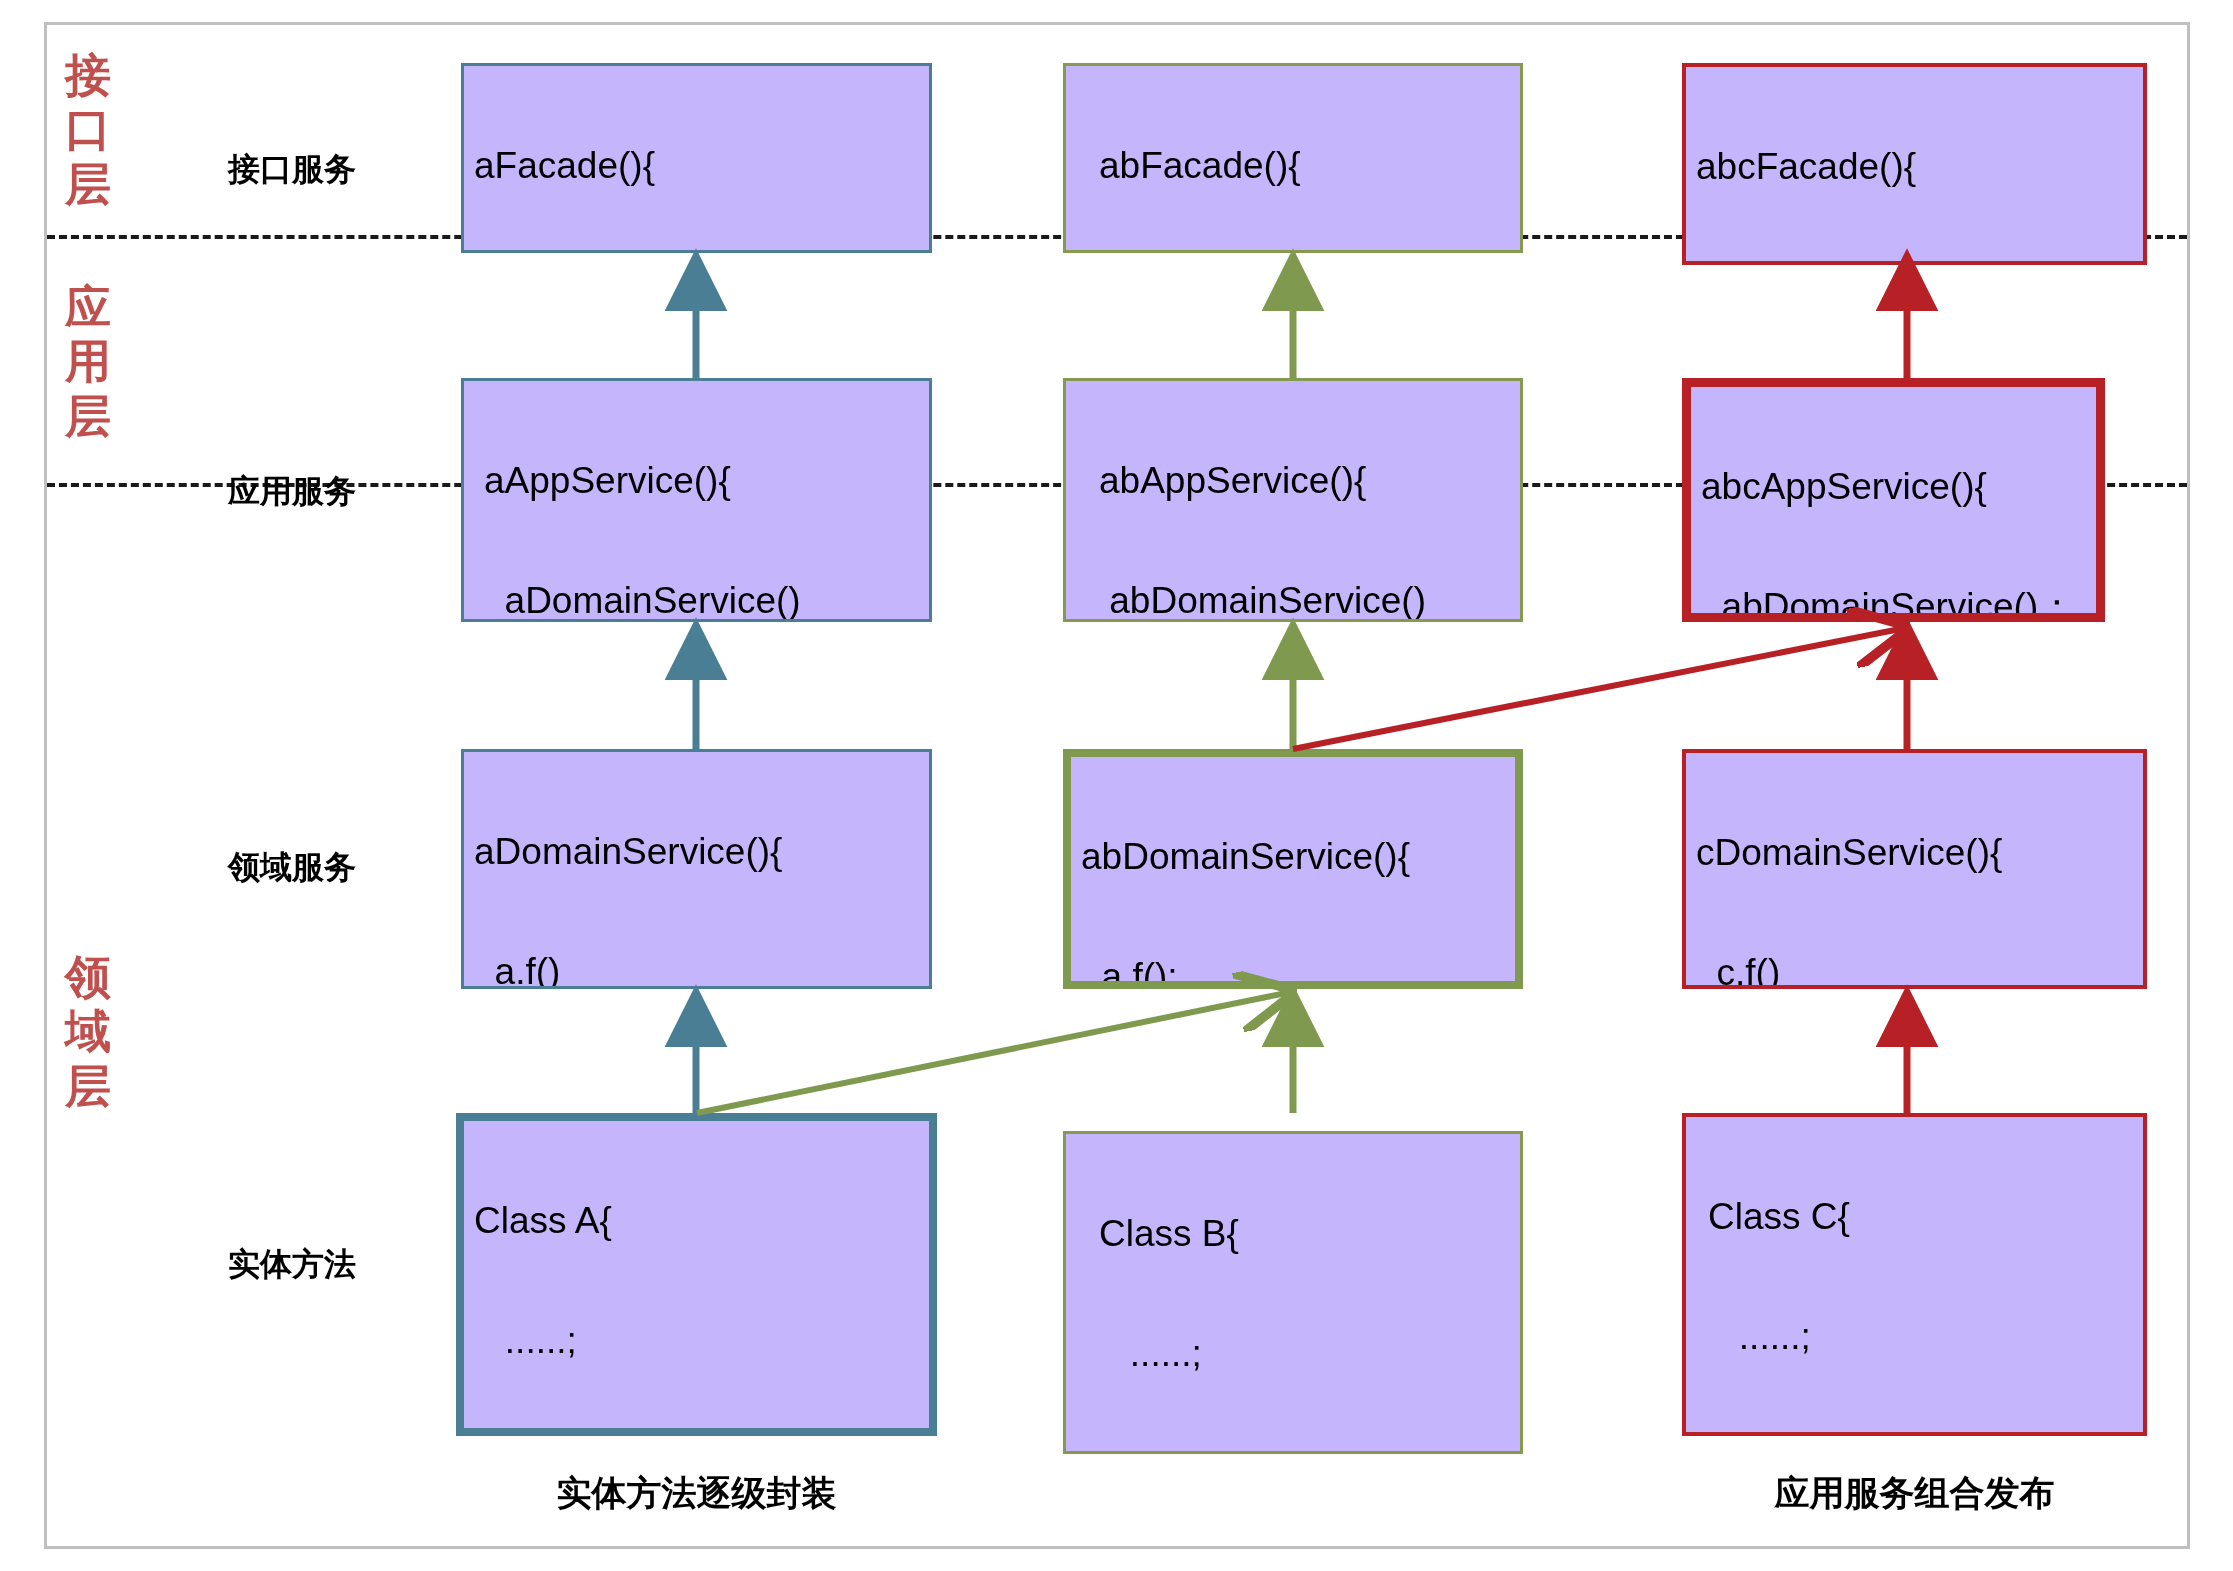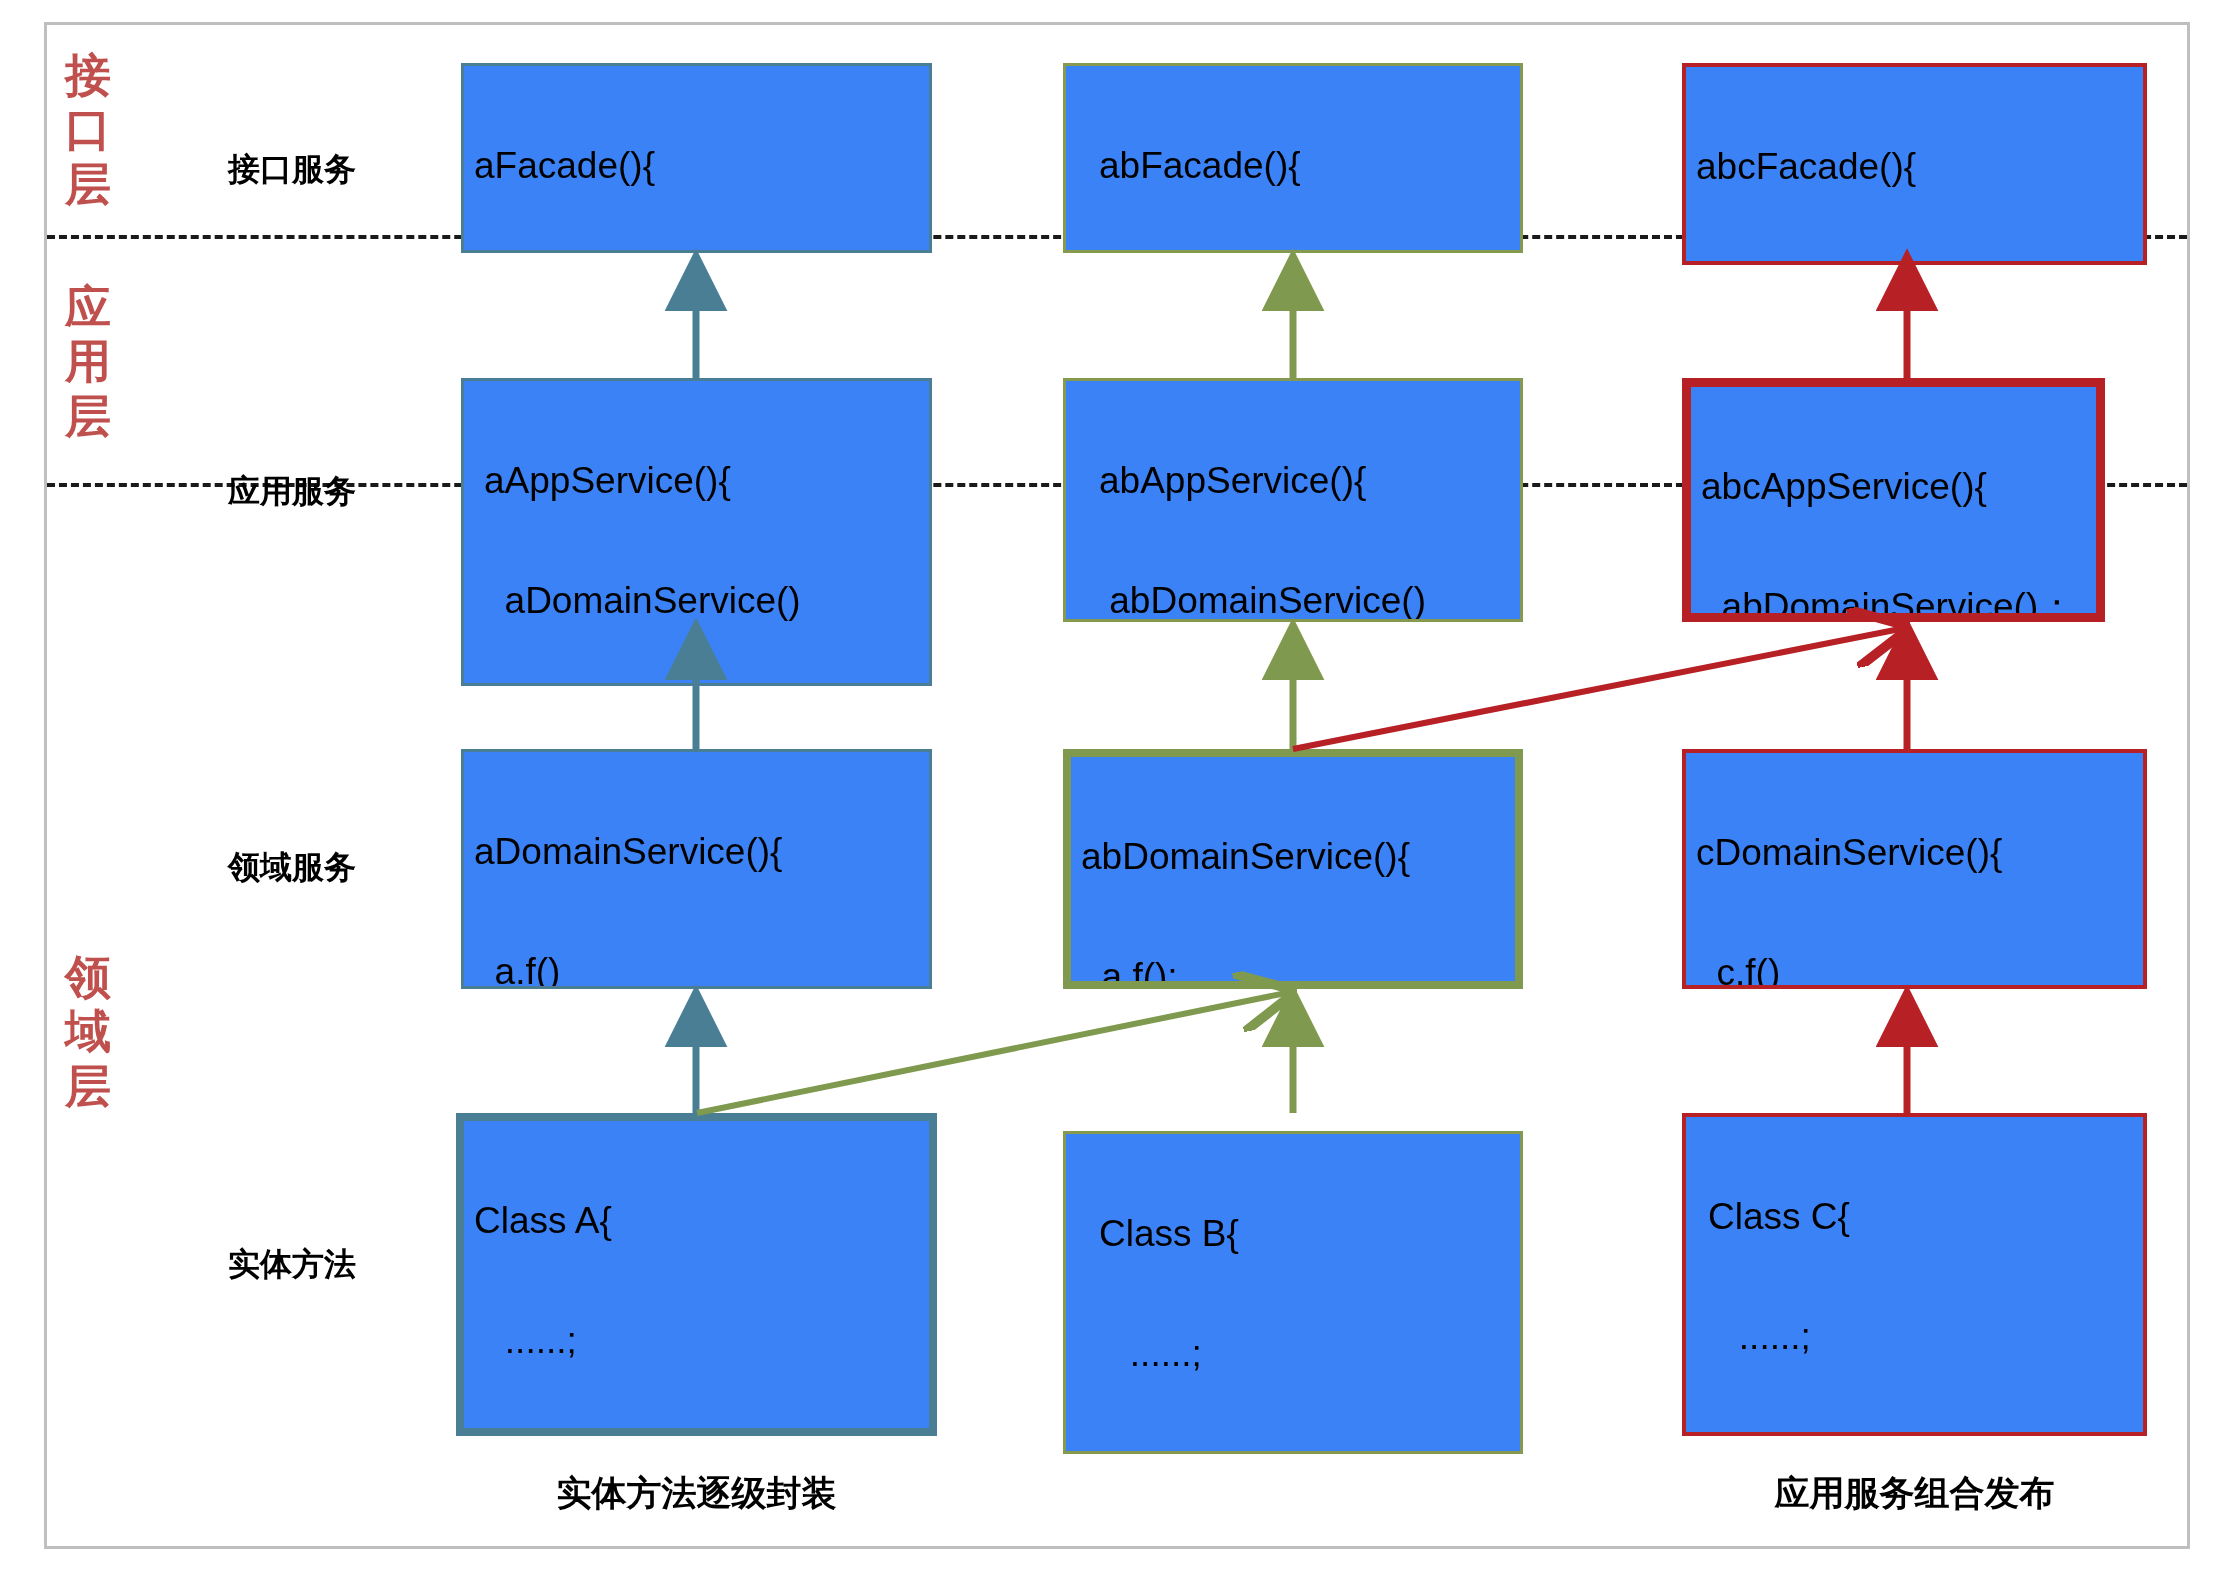--- a/index.html
+++ b/index.html
@@ -52,21 +52,21 @@
     position: absolute;
     color: #000000;
     font-weight: bold;
     font-size: 32px;
     white-space: nowrap;
   }
   
   .code-box {
     position: absolute;
     box-sizing: border-box;
-    background: #3b82f6;
+    background: #c4b5fd;
     padding: 6px 0 0 10px;
     font-size: 37px;
     line-height: 1.02;
     color: #000000;
     white-space: pre;
     overflow: hidden;
   }
   .code-box .line { display: block; height: 44px; }
   .b-blue   { border: 3px solid #4a7e95; }
   .b-blue-t { border: 8px solid #4a7e95; }
@@ -134,21 +134,21 @@
     
     
   </div>
 
   <div class="code-box b-red" style="left:1682px; top:63px; width:465px; height:202px;">
     <span class="line">abcFacade(){</span>
     
     
   </div>
 
-  <div class="code-box b-blue" style="left:461px;  top:378px; width:471px; height:308px;padding-left:20px;">
+  <div class="code-box b-blue" style="left:461px;  top:378px; width:471px; height:244px;padding-left:20px;">
     <span class="line">aAppService(){</span>
     <span class="line">  aDomainService()</span>
     
   </div>
 
   <div class="code-box b-green" style="left:1063px; top:378px; width:460px; height:244px;">
     <span class="line">abAppService(){</span>
     <span class="line"> abDomainService()</span>
     
   </div>

